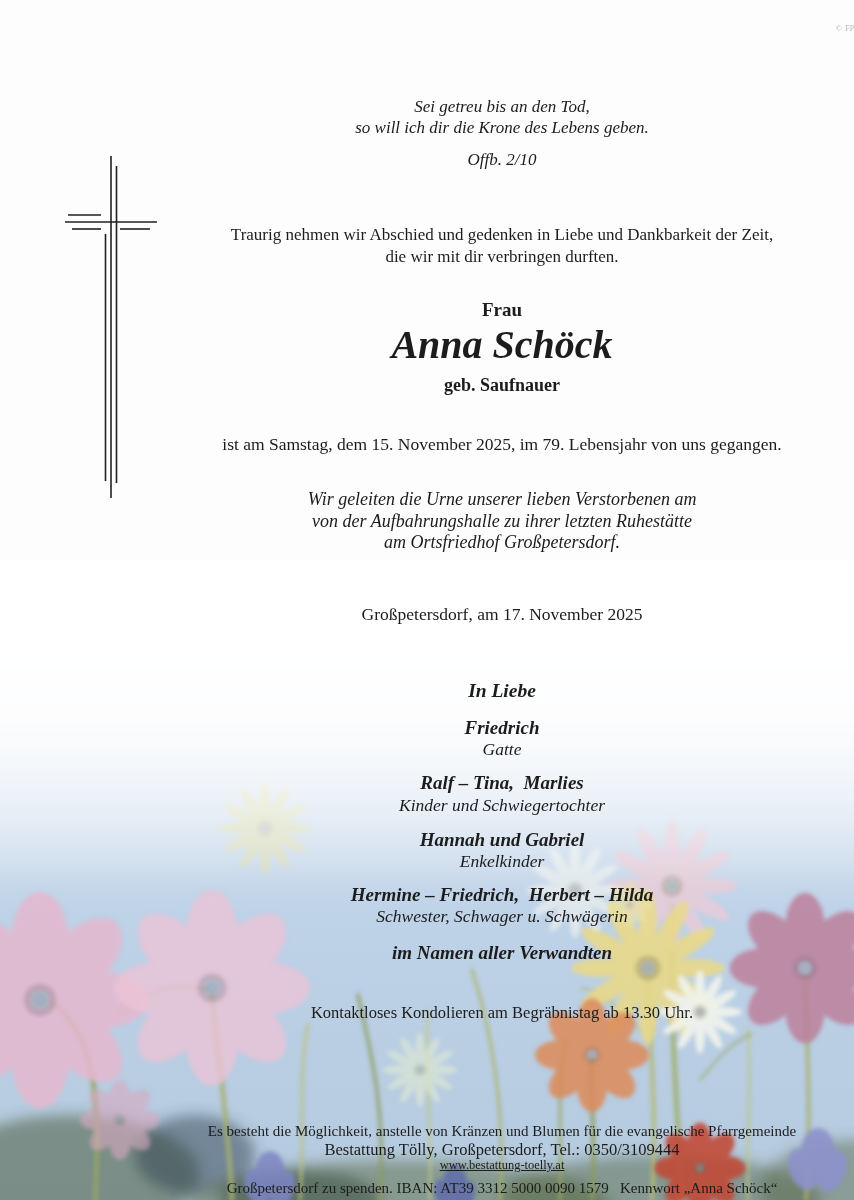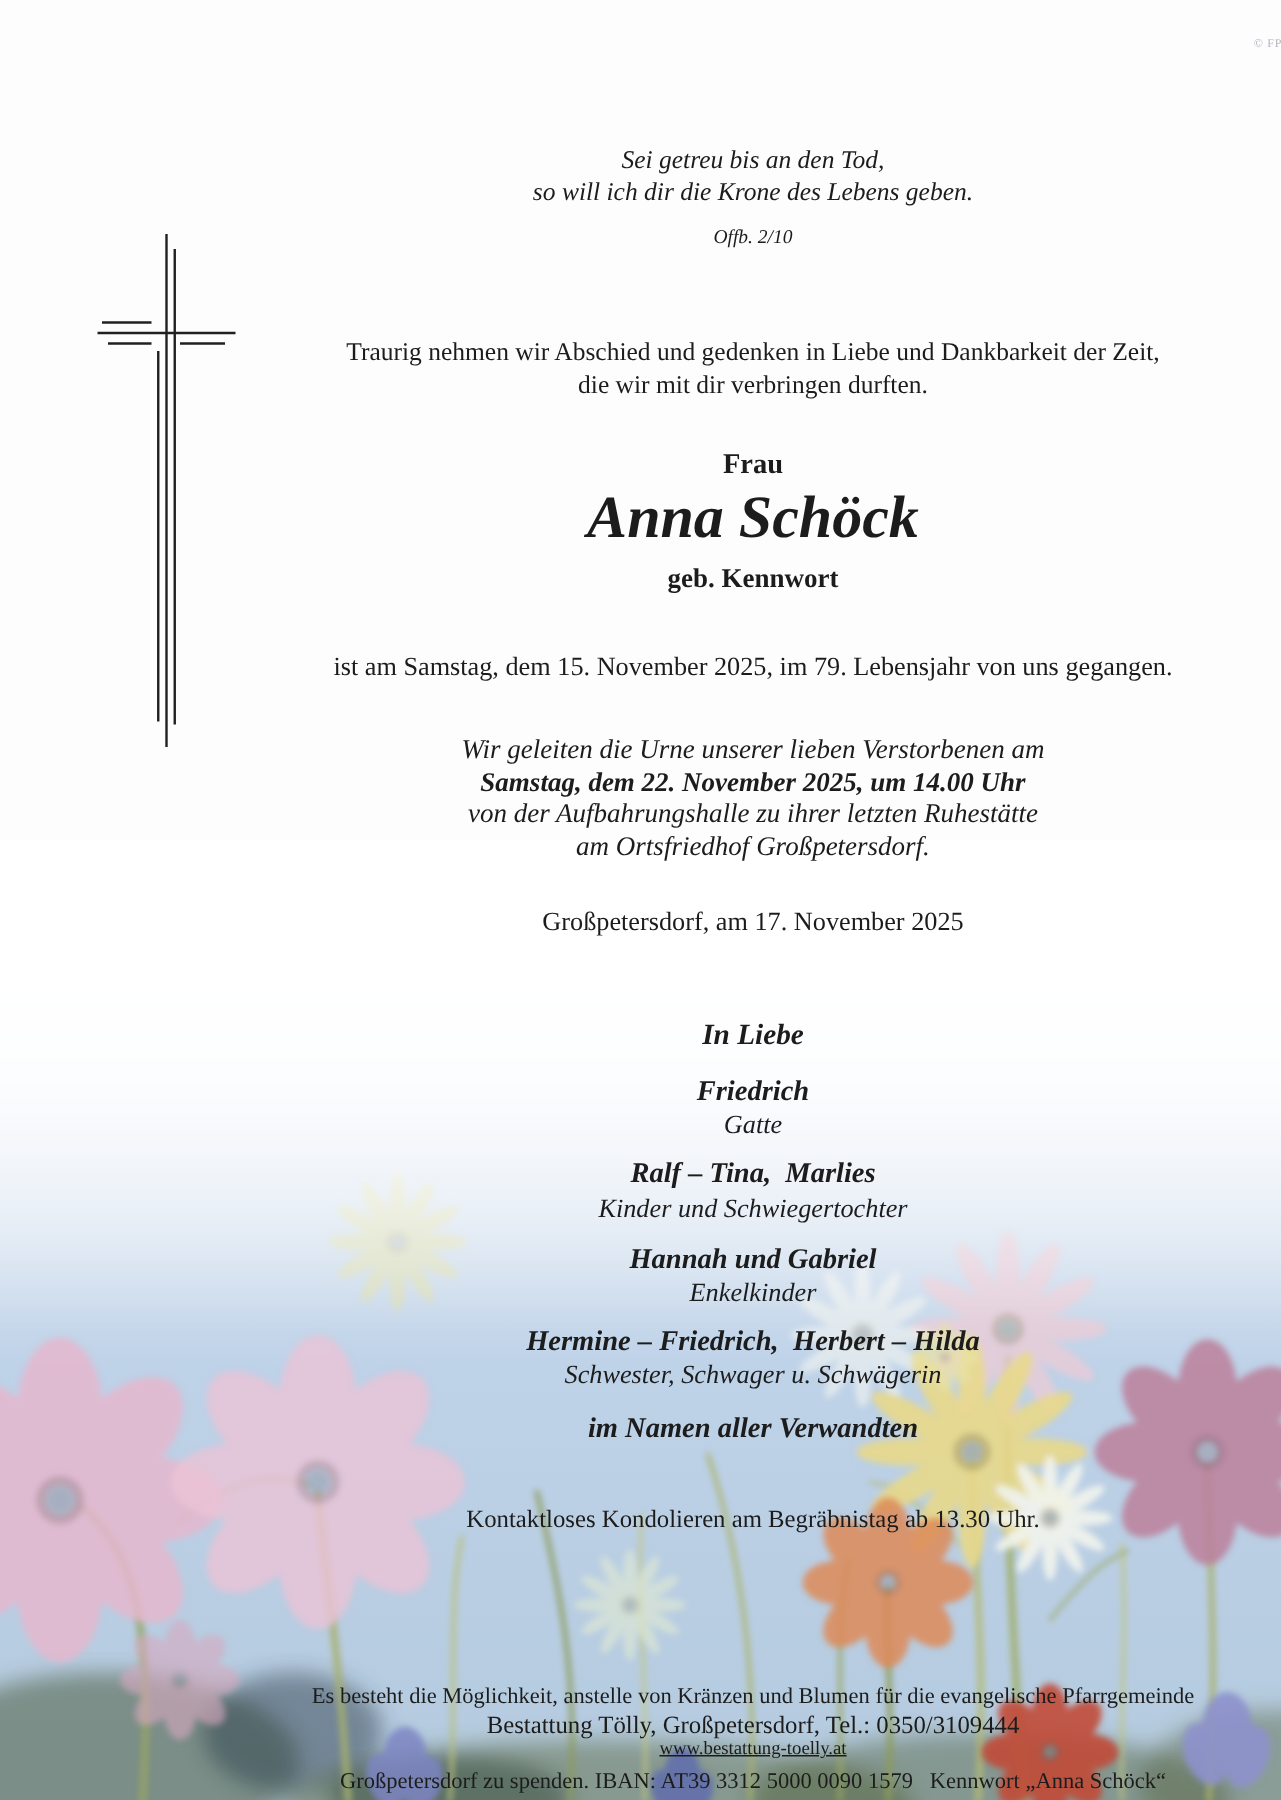--- a/index.html
+++ b/index.html
@@ -26,21 +26,21 @@
     background:linear-gradient(#e4e7ea,rgba(228,231,234,0));}
   
   .cross{position:absolute;left:58px;top:148px;z-index:2;}
   
   .copyright{position:absolute;top:24px;right:10px;z-index:2;
     font-size:8px;color:#b3b7be;letter-spacing:.5px;}
   
   .content{position:absolute;left:150px;top:0;width:704px;height:1000px;z-index:2;}
   .t{position:absolute;left:0;width:100%;text-align:center;}
   .quote{top:96px;font-style:italic;font-size:17px;line-height:21px;}
-  .quote-src{top:150px;font-style:italic;font-size:13px;}
+  .quote-src{top:150px;font-style:italic;font-size:17px;}
   .intro{top:224px;font-size:17px;line-height:22px;text-align:center;}
   .salutation{top:299px;font-weight:bold;font-size:19px;}
   .name{top:322px;font-weight:bold;font-style:italic;font-size:40px;line-height:46px;}
   .maiden{top:375px;font-weight:bold;font-size:18px;}
   .death-line{top:434px;font-size:17.5px;}
   .funeral{top:489px;font-style:italic;font-size:18px;line-height:21.5px;}
   .funeral .bold-line{font-weight:bold;}
   .dateline{top:604px;font-size:17.5px;}
   .in-liebe{top:680px;font-weight:bold;font-style:italic;font-size:19.5px;}
   .m-names{font-weight:bold;font-style:italic;font-size:19px;white-space:pre-wrap;}
@@ -185,27 +185,26 @@
     </div>
     <div class="t quote-src">Offb. 2/10</div>
 
     <div class="t intro">
       <div>Traurig nehmen wir Abschied und gedenken in Liebe und Dankbarkeit der Zeit,</div>
       <div>die wir mit dir verbringen durften.</div>
     </div>
 
     <div class="t salutation">Frau</div>
     <div class="t name">Anna Schöck</div>
-    <div class="t maiden">geb. Kennwort</div>
+    <div class="t maiden">geb. Saufnauer</div>
 
     <div class="t death-line">ist am Samstag, dem 15. November 2025, im 79. Lebensjahr von uns gegangen.</div>
 
     <div class="t funeral">
       <div>Wir geleiten die Urne unserer lieben Verstorbenen am</div>
-      <div class="bold-line">Samstag, dem 22. November 2025, um 14.00 Uhr</div>
       <div>von der Aufbahrungshalle zu ihrer letzten Ruhestätte</div>
       <div>am Ortsfriedhof Großpetersdorf.</div>
     </div>
 
     <div class="t dateline">Großpetersdorf, am 17. November 2025</div>
 
     <div class="t in-liebe">In Liebe</div>
 
     <div class="t m-names m1n">Friedrich</div>
     <div class="t m-rel  m1r">Gatte</div>

